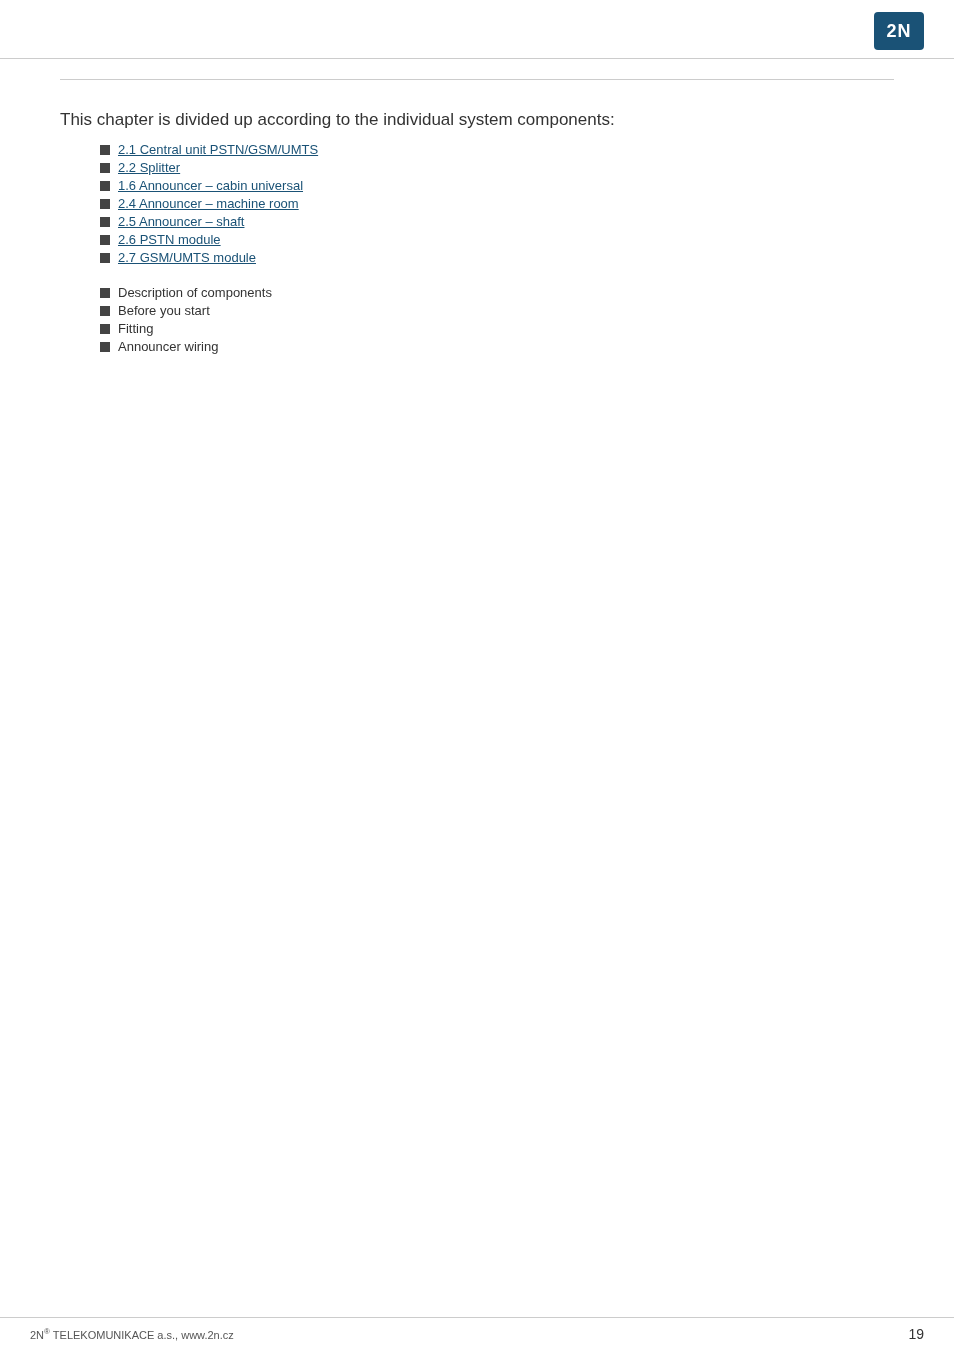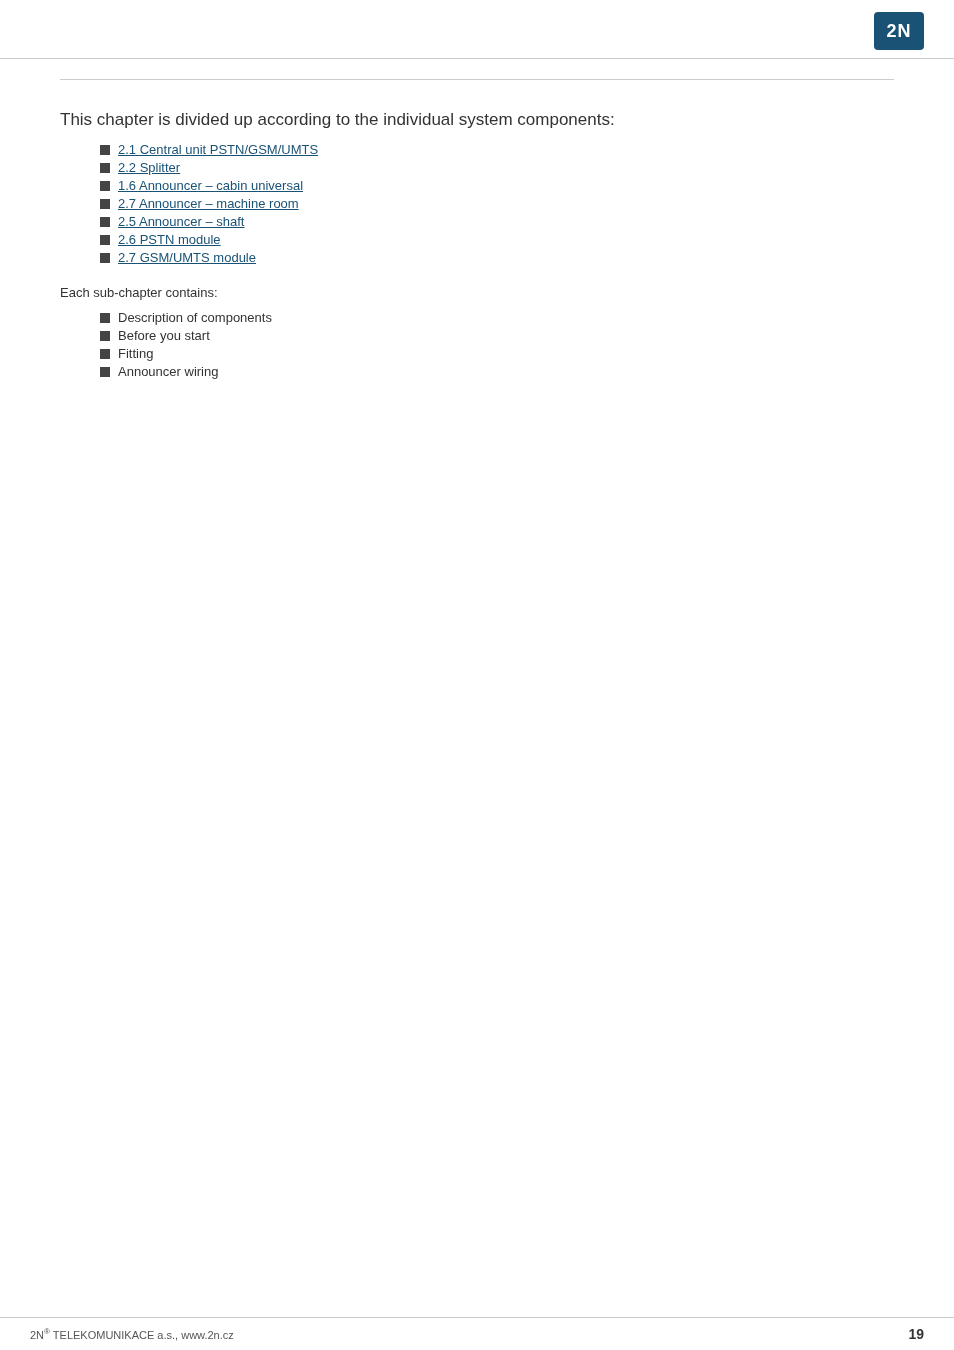--- a/index.html
+++ b/index.html
@@ -137,21 +137,21 @@
       color: #666666;
     }
 
     .footer-left {
       font-size: 11px;
       color: #555555;
     }
 
     .footer-right {
       font-size: 14px;
-      font-weight: bold;
+      font-weight: normal;
       color: #333333;
     }
 
     sup {
       font-size: 8px;
     }
   </style>
 </head>
 <body>
 
@@ -176,37 +176,36 @@
       <li>
         <div class="bullet-icon"></div>
         <a href="#2.2">2.2 Splitter</a>
       </li>
       <li>
         <div class="bullet-icon"></div>
         <a href="#2.3">1.6 Announcer – cabin universal</a>
       </li>
       <li>
         <div class="bullet-icon"></div>
-        <a href="#2.4">2.7 Announcer – machine room</a>
+        <a href="#2.4">2.4 Announcer – machine room</a>
       </li>
       <li>
         <div class="bullet-icon"></div>
         <a href="#2.5">2.5 Announcer – shaft</a>
       </li>
       <li>
         <div class="bullet-icon"></div>
         <a href="#2.6">2.6 PSTN module</a>
       </li>
       <li>
         <div class="bullet-icon"></div>
         <a href="#2.7">2.7 GSM/UMTS module</a>
       </li>
     </ul>
 
-    <p class="sub-section-label">Each sub-chapter contains:</p>
 
     <ul class="bullet-list">
       <li>
         <div class="bullet-icon"></div>
         <span class="plain-text">Description of components</span>
       </li>
       <li>
         <div class="bullet-icon"></div>
         <span class="plain-text">Before you start</span>
       </li>

